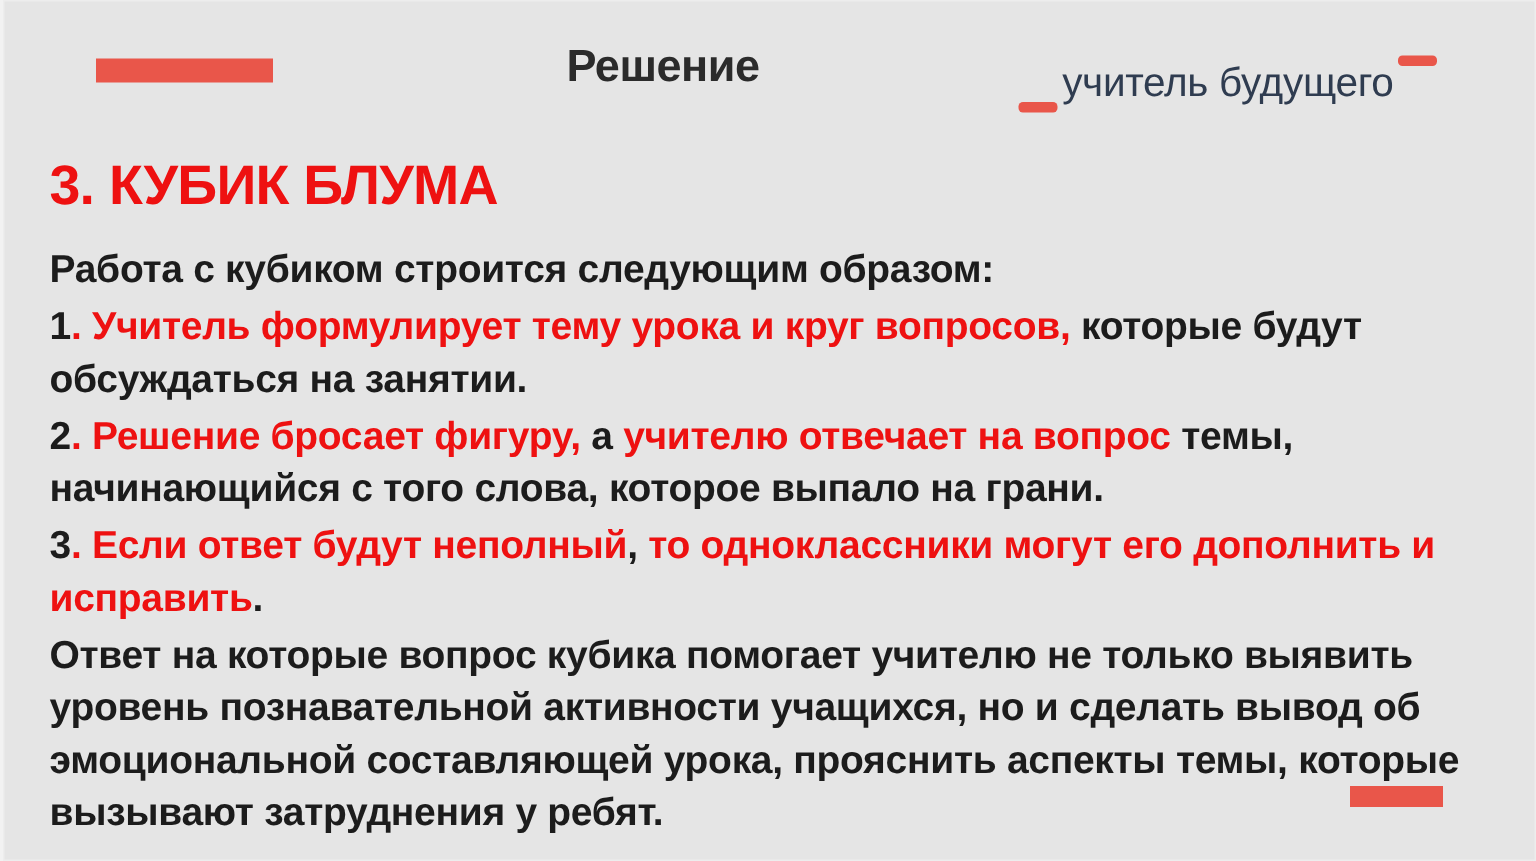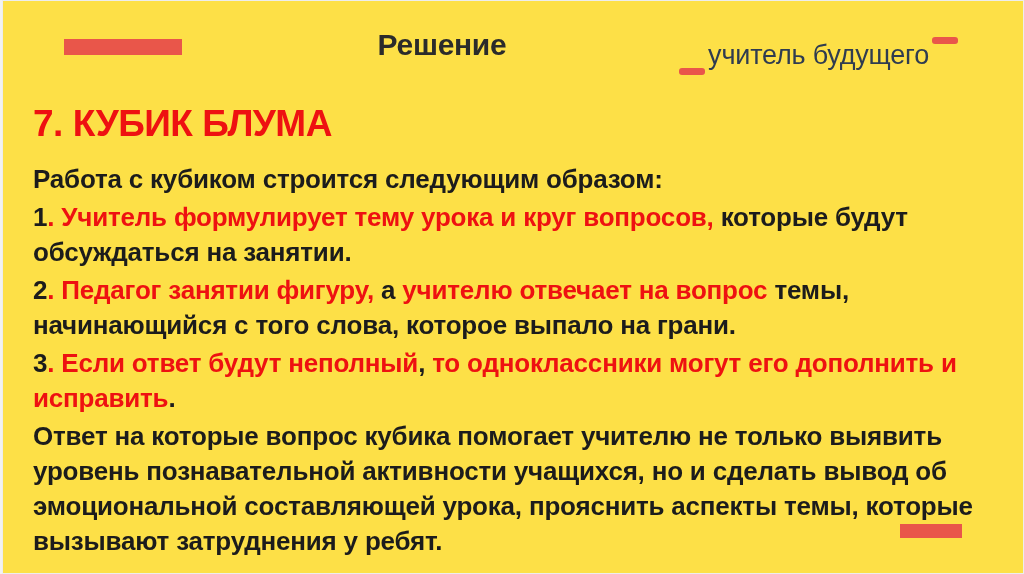--- a/index.html
+++ b/index.html
@@ -10,21 +10,21 @@
     --title-dark: #2b2b2b;
   }
   * { margin: 0; padding: 0; box-sizing: border-box; }
   html, body { background: #fff; }
   body { font-family: "Liberation Sans", sans-serif; }
 
   .slide {
     position: relative;
     width: 1024px;
     height: 574px;
-    background: #fde047;
+    background: #e5e5e5;
     overflow: hidden;
     box-shadow: inset 0 0 0 1px #ededed;
     border-left: 2px solid #f2f2f2;
   }
 
   
   .bar-top-left {
     position: absolute;
     left: 62px; top: 39px;
     width: 118px; height: 16px;
@@ -105,25 +105,25 @@
   <div class="bar-top-left"></div>
 
   <div class="slide-title">Решение</div>
 
   <div class="logo">
     <span class="dash dash-low"></span>
     <span class="logo-text">учитель будущего</span>
     <span class="dash dash-high"></span>
   </div>
 
-  <div class="heading">7. КУБИК БЛУМА</div>
+  <div class="heading">3. КУБИК БЛУМА</div>
 
   <div class="body-text">
       <div class="para"><span class="seg-dark">Работа с кубиком строится следующим образом:</span></div>
       <div class="para"><span class="seg-dark">1</span><span class="seg-red">. Учитель формулирует тему урока и круг вопросов,</span><span class="seg-dark"> которые будут обсуждаться на занятии.</span></div>
-      <div class="para"><span class="seg-dark">2</span><span class="seg-red">. Педагог занятии фигуру,</span><span class="seg-dark"> а </span><span class="seg-red">учителю отвечает на вопрос</span><span class="seg-dark"> темы, начинающийся с того слова, которое выпало на грани.</span></div>
+      <div class="para"><span class="seg-dark">2</span><span class="seg-red">. Решение бросает фигуру,</span><span class="seg-dark"> а </span><span class="seg-red">учителю отвечает на вопрос</span><span class="seg-dark"> темы, начинающийся с того слова, которое выпало на грани.</span></div>
       <div class="para"><span class="seg-dark">3</span><span class="seg-red">. Если ответ будут неполный</span><span class="seg-dark">,</span><span class="seg-red"> то одноклассники могут его дополнить и исправить</span><span class="seg-dark">.</span></div>
       <div class="para"><span class="seg-dark">Ответ на которые вопрос кубика помогает учителю не только выявить уровень познавательной активности учащихся, но и сделать вывод об эмоциональной составляющей урока, прояснить аспекты темы, которые вызывают затруднения у ребят.</span></div>
     </div>
 
   <div class="bar-bottom-right"></div>
 
 </div>
 
 </body></html>

